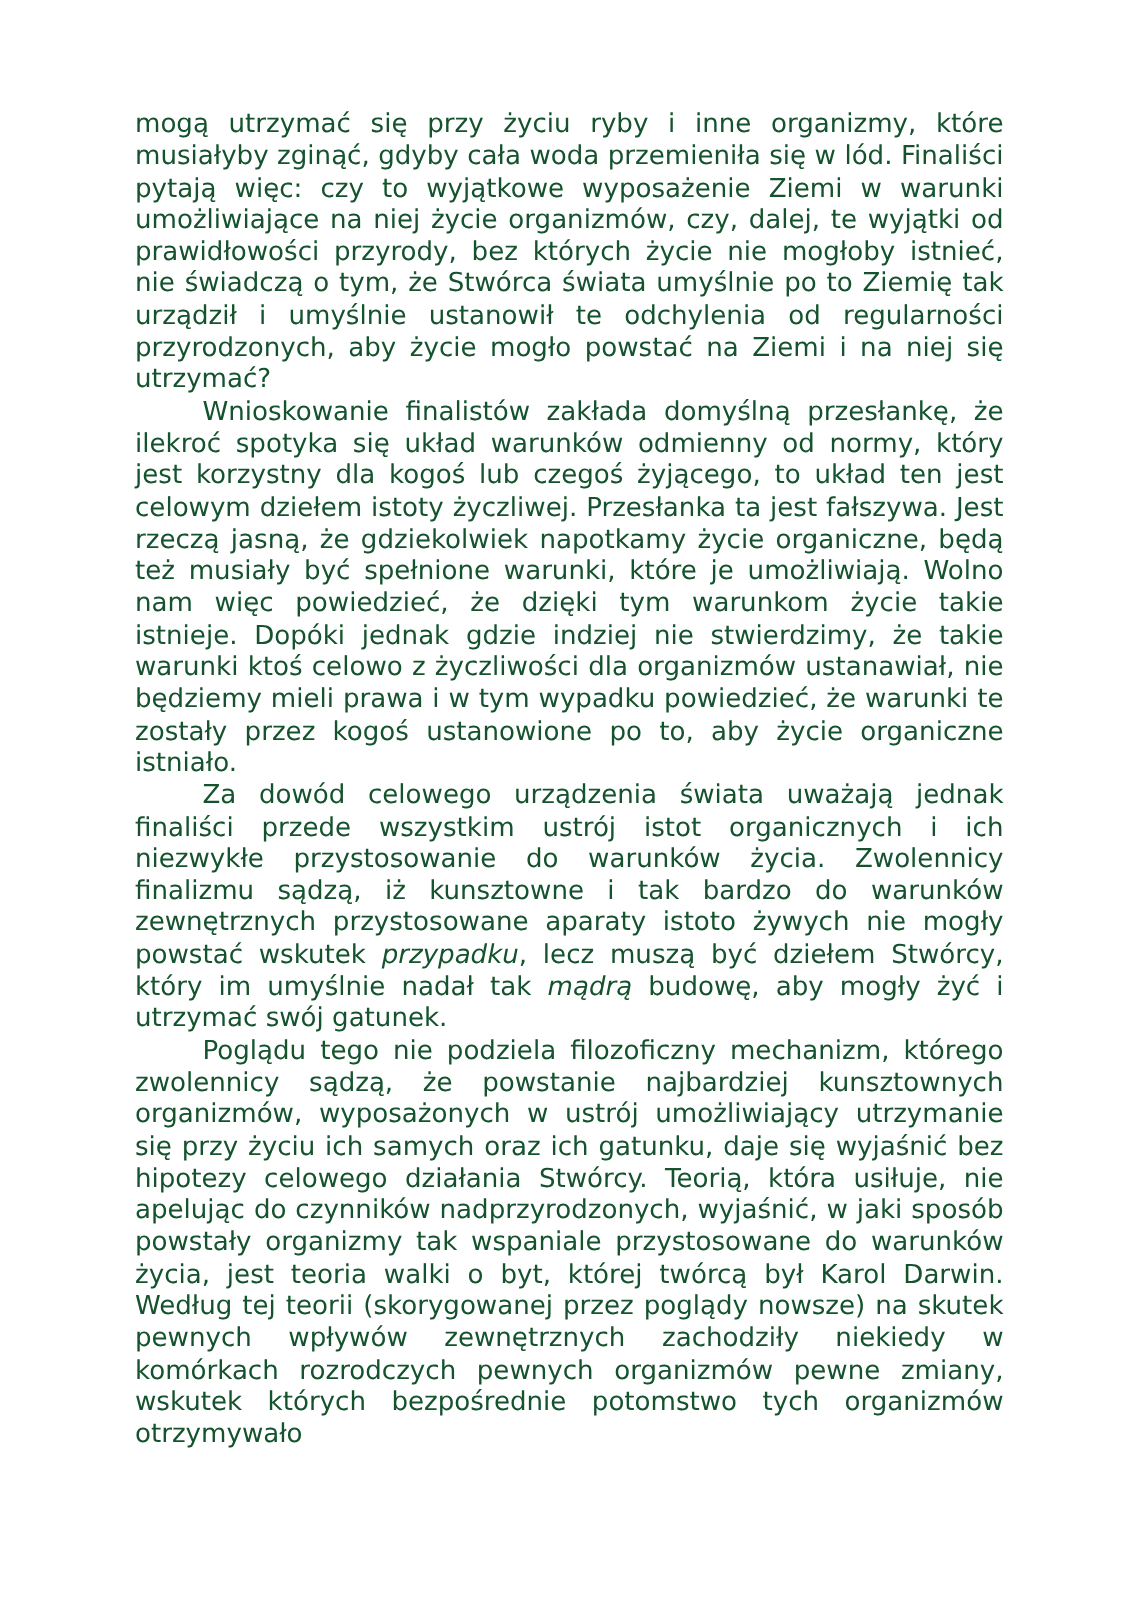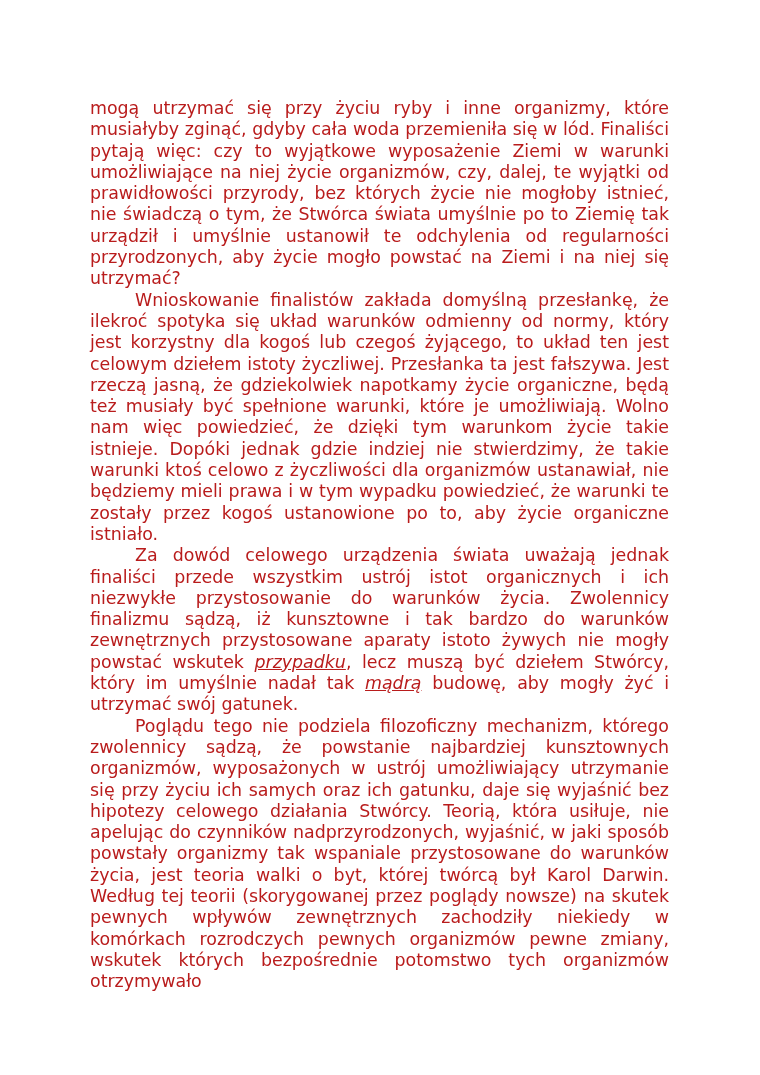--- a/index.html
+++ b/index.html
@@ -1,30 +1,30 @@
 <!DOCTYPE html>
 <html><head>
 <meta charset="utf-8">
 <style>
   html, body { margin: 0; padding: 0; background: #ffffff; }
   body { width: 760px; height: 1075px; position: relative; overflow: hidden; }
   .page {
     position: absolute;
     left: 90px;
-    top: 98px;
+    top: 73px;
     width: 579px;
     font-family: "DejaVu Sans", sans-serif;
     font-size: 17.4px;
     line-height: 21.3px;
-    color: #b91c1c;
+    color: #14532d;
     text-align: justify;
   }
   .page p { margin: 0; }
   .page p.indent { text-indent: 45px; }
-  .page em { font-style: italic; text-decoration: underline; }
+  .page em { font-style: italic; }
   .page strong { font-weight: normal; }
 </style>
 </head>
 <body>
 
 <div class="page">
   <p>
     <span>mogą utrzymać się przy życiu ryby i inne organizmy, które musiałyby zginąć, gdyby cała woda przemieniła się w lód. Finaliści pytają więc: czy to wyjątkowe wyposażenie Ziemi w warunki umożliwiające na niej życie organizmów, czy, dalej, te wyjątki od prawidłowości przyrody, bez których życie nie mogłoby istnieć, nie świadczą o tym, że Stwórca świata umyślnie po to Ziemię tak urządził i umyślnie ustanowił te odchylenia od regularności przyrodzonych, aby życie mogło powstać na Ziemi i na niej się utrzymać?</span>
   </p>
   <p class="indent">

